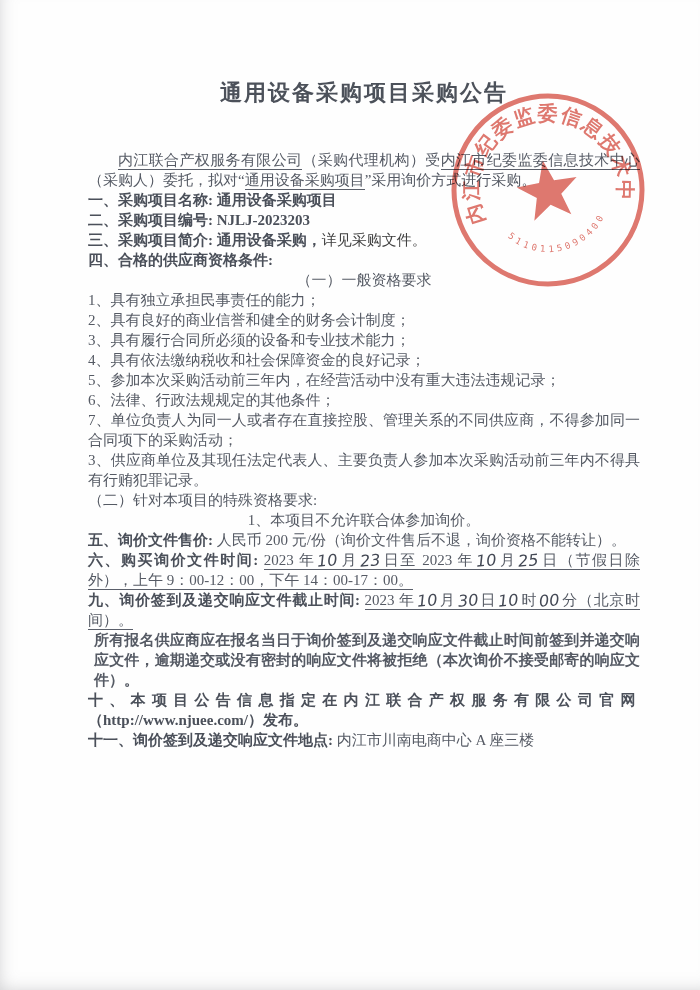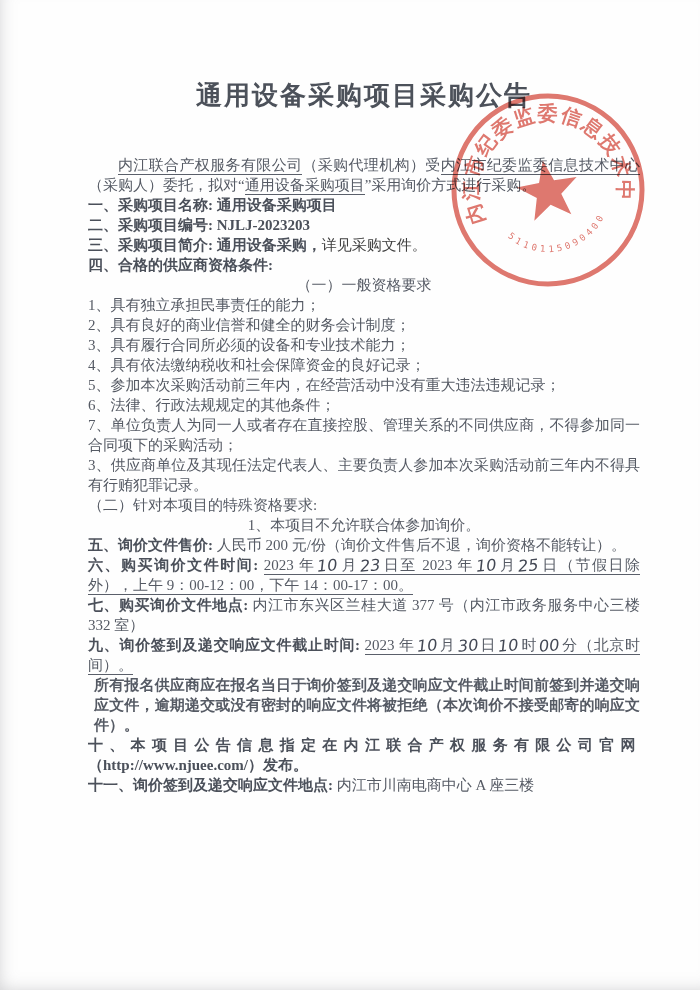--- a/index.html
+++ b/index.html
@@ -6,21 +6,21 @@
   html,body { background:#e8e8e8; }
   .page {
     position:relative; width:700px; height:990px; background:#fefefe;
     margin:0 auto; overflow:hidden;
     font-family:"Liberation Serif","DejaVu Serif",serif;
     color:#555a64;
     box-shadow: inset 8px -8px 18px -10px rgba(110,110,115,.35);
   }
   .content { position:absolute; left:88px; top:78px; width:552px; }
   .title {
-    text-align:center; font-size:26px; font-weight:bold; letter-spacing:2px;
+    text-align:center; font-size:22px; font-weight:bold; letter-spacing:2px;
     color:#4c515a; margin-bottom:42px;
   }
   p.line { font-size:15px; line-height:20px; margin:0; }
   .intro { line-height:30px; text-indent:2em; margin-bottom:10px; text-align:justify; }
   .sec  { margin:7px 0; font-weight:bold; color:#4b505a; }
   .sec .plain { font-weight:normal; color:#404040; }
   .list { line-height:19.5px; text-align:justify; }
   .gap-s { margin-top:5px;text-align:center; }
   .gap-m { margin-top:9px; }
   .sec2 { margin:6px 0; line-height:22px; text-align:justify; }
@@ -65,21 +65,20 @@
     <p class="line list">6、法律、行政法规规定的其他条件；</p>
     <p class="line list">7、单位负责人为同一人或者存在直接控股、管理关系的不同供应商，不得参加同一合同项下的采购活动；</p>
     <p class="line list">3、供应商单位及其现任法定代表人、主要负责人参加本次采购活动前三年内不得具有行贿犯罪记录。</p>
     <p class="line list">（二）针对本项目的特殊资格要求:</p>
     <p class="line list gap-s">1、本项目不允许联合体参加询价。</p>
 
     <p class="line sec2 gap-m"><span class="lbl">五、询价文件售价: </span><span>人民币 200 元/份（询价文件售后不退，询价资格不能转让）。</span></p>
 
     <p class="line sec2"><span class="lbl">六、购买询价文件时间: </span><span class="u">2023 年</span><span class="u"><span class="hw">10</span></span><span class="u">月</span><span class="u"><span class="hw">23</span></span><span class="u">日至 2023 年</span><span class="u"><span class="hw">10</span></span><span class="u">月</span><span class="u"><span class="hw">25</span></span><span class="u">日（节假日除外），上午 9：00-12：00，下午 14：00-17：00。</span></p>
 
-    <p class="line sec2"><span class="lbl">七、购买询价文件地点: </span><span>内江市东兴区兰桂大道 377 号（内江市政务服务中心三楼 332 室）</span></p>
 
 
     <p class="line sec2 gap-s"><span class="lbl">九、询价签到及递交响应文件截止时间: </span><span class="u">2023 年</span><span class="u"><span class="hw">10</span></span><span class="u">月</span><span class="u"><span class="hw">30</span></span><span class="u">日</span><span class="u"><span class="hw">10</span></span><span class="u">时</span><span class="u"><span class="hw">00</span></span><span class="u">分（北京时间）。</span></p>
 
     <p class="line p9">所有报名供应商应在报名当日于询价签到及递交响应文件截止时间前签到并递交响应文件，逾期递交或没有密封的响应文件将被拒绝（本次询价不接受邮寄的响应文件）。</p>
 
     <p class="line sec2"><span class="lbl spread">十、本项目公告信息指定在内江联合产权服务有限公司官网</span><span class="lbl">（http://www.njuee.com/）发布。</span></p>
 
     <p class="line sec2 gap-s"><span class="lbl">十一、询价签到及递交响应文件地点: </span><span>内江市川南电商中心 A 座三楼</span></p>
 

